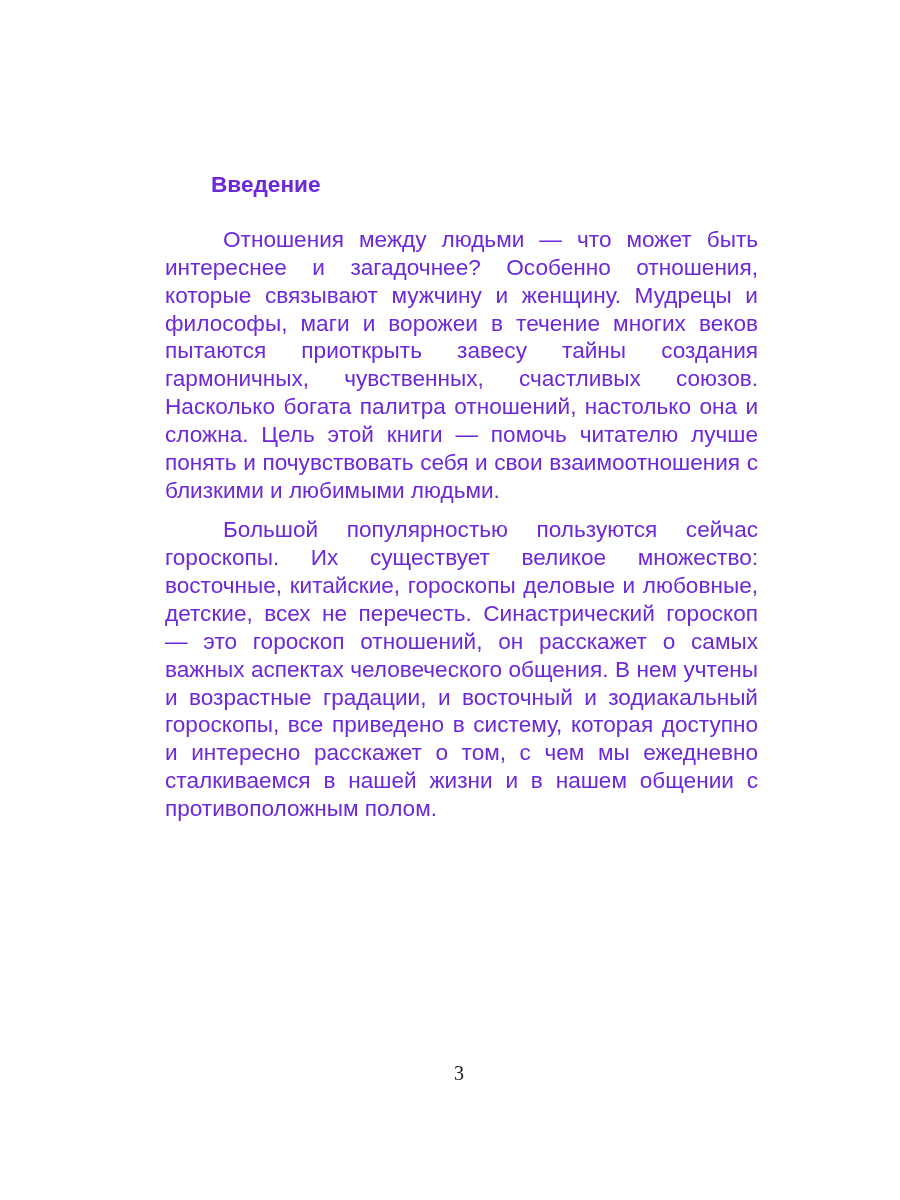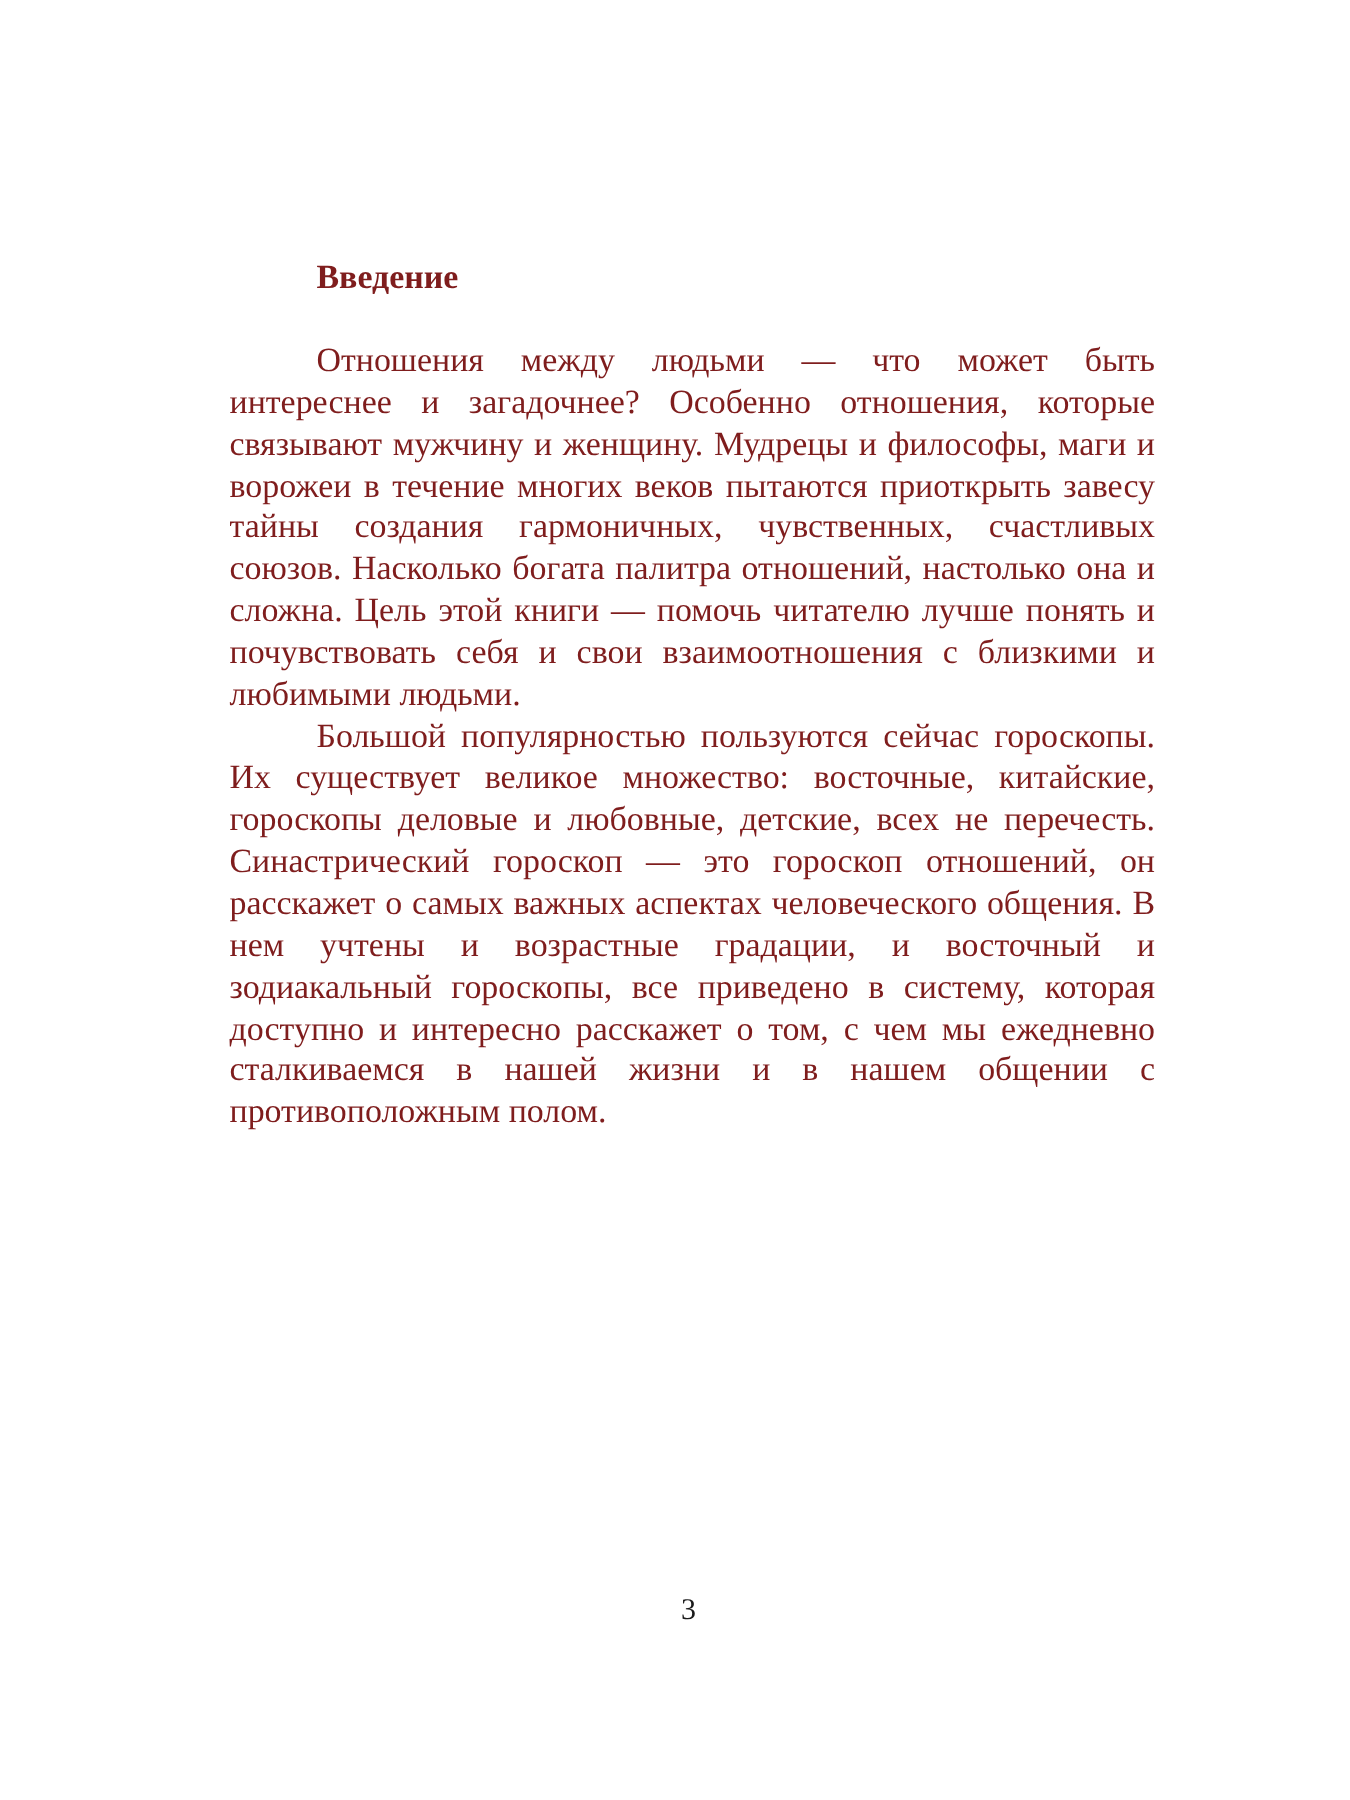--- a/index.html
+++ b/index.html
@@ -2,33 +2,33 @@
 <html><head>
 <meta charset="utf-8">
 <style>
   html, body { margin: 0; padding: 0; background: #ffffff; }
   body { width: 900px; height: 1200px; position: relative; overflow: hidden; }
   .page {
     position: absolute; left: 0; top: 0; width: 900px; height: 1200px; background: #ffffff;
   }
   .text-block {
     position: absolute; left: 153px; top: 170px; width: 617px;
-    font-family: Liberation Serif, serif;
+    font-family: Liberation Sans, sans-serif;
     font-size: 22.6px;
     line-height: 27.85px;
-    color: #7f1d1d;
+    color: #6d28d9;
   }
   .heading {
     font-weight: bold;
     margin: 0 0 26px 58px;
     font-size: 22.6px;
     line-height: 30px;
   }
   .para {
-    margin: 0;
+    margin: 12px;
     text-align: justify;
     text-indent: 58px;
     hyphens: none;
   }
   .page-number {
     position: absolute; left: 0; width: 918px; top: 1062px;
     text-align: center;
     font-family: "Liberation Serif", serif;
     font-size: 20px; color: #1a1a1a;
   }

